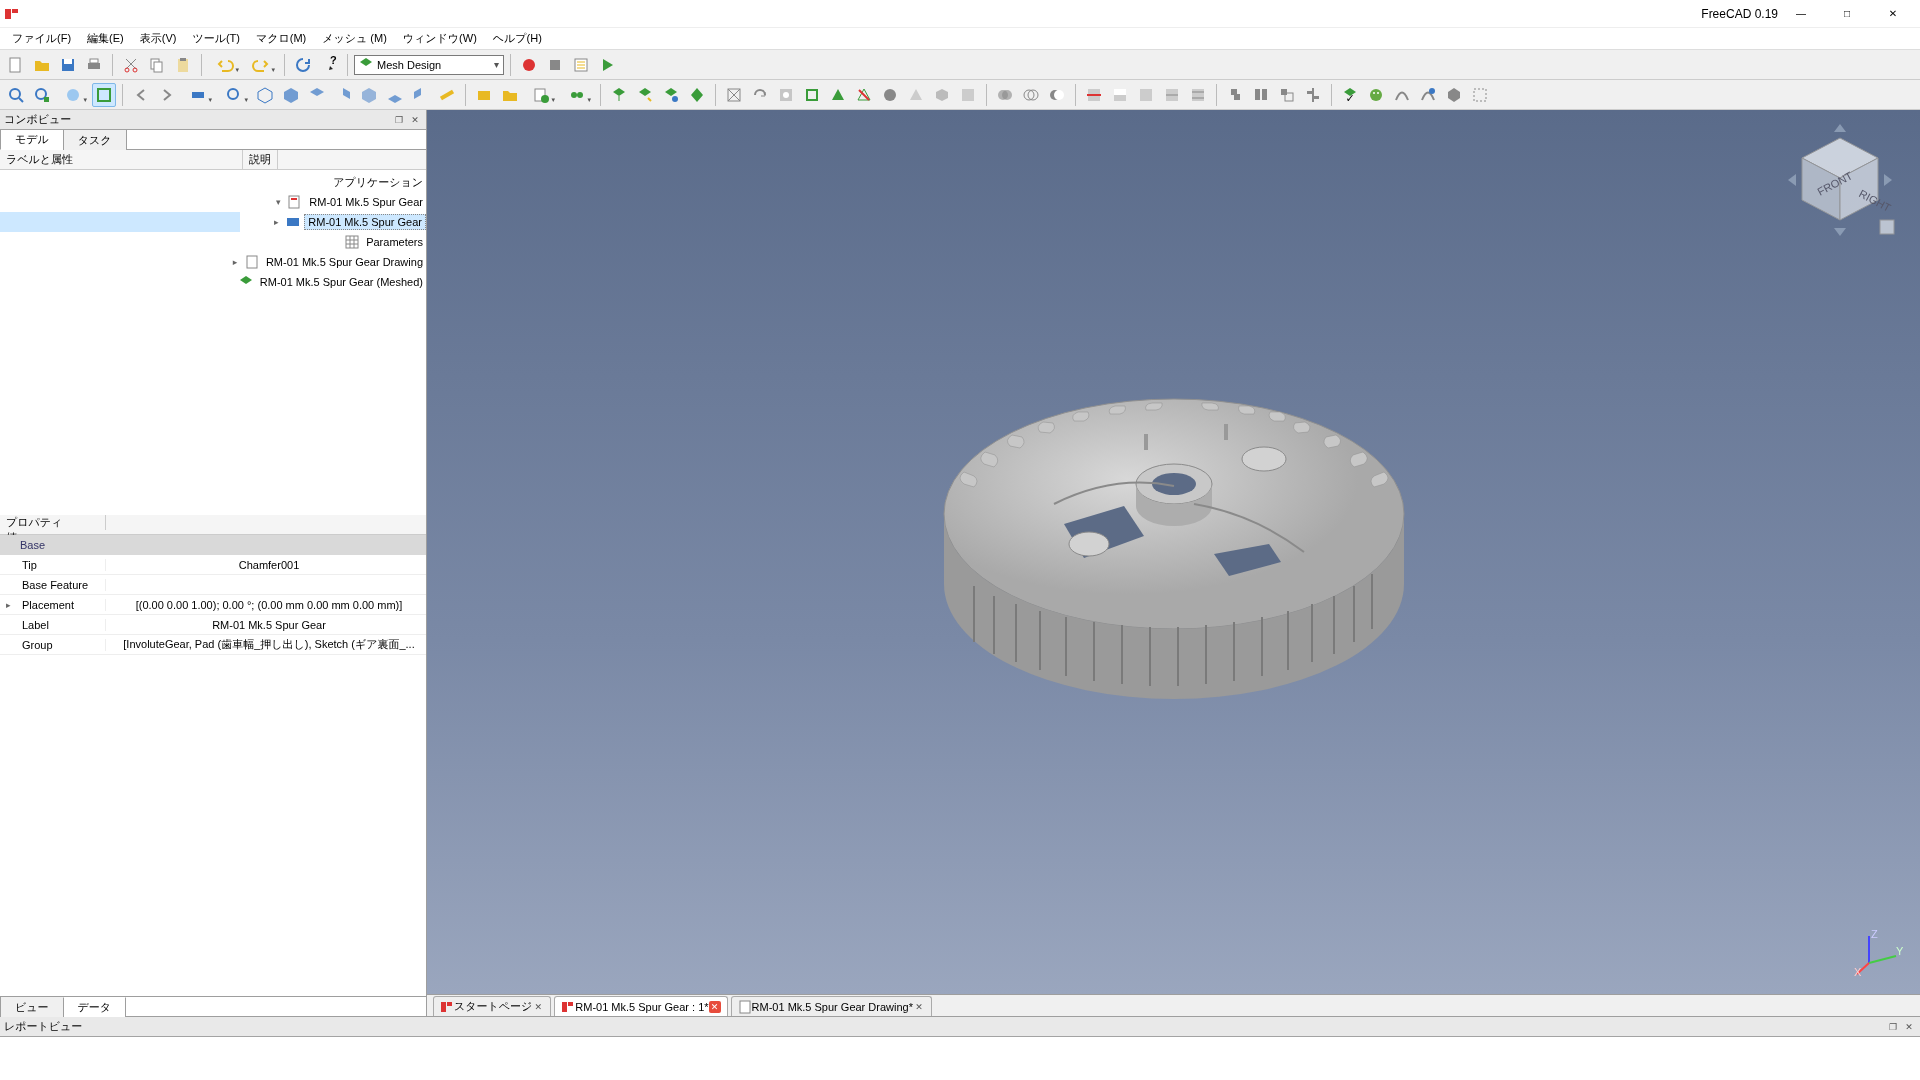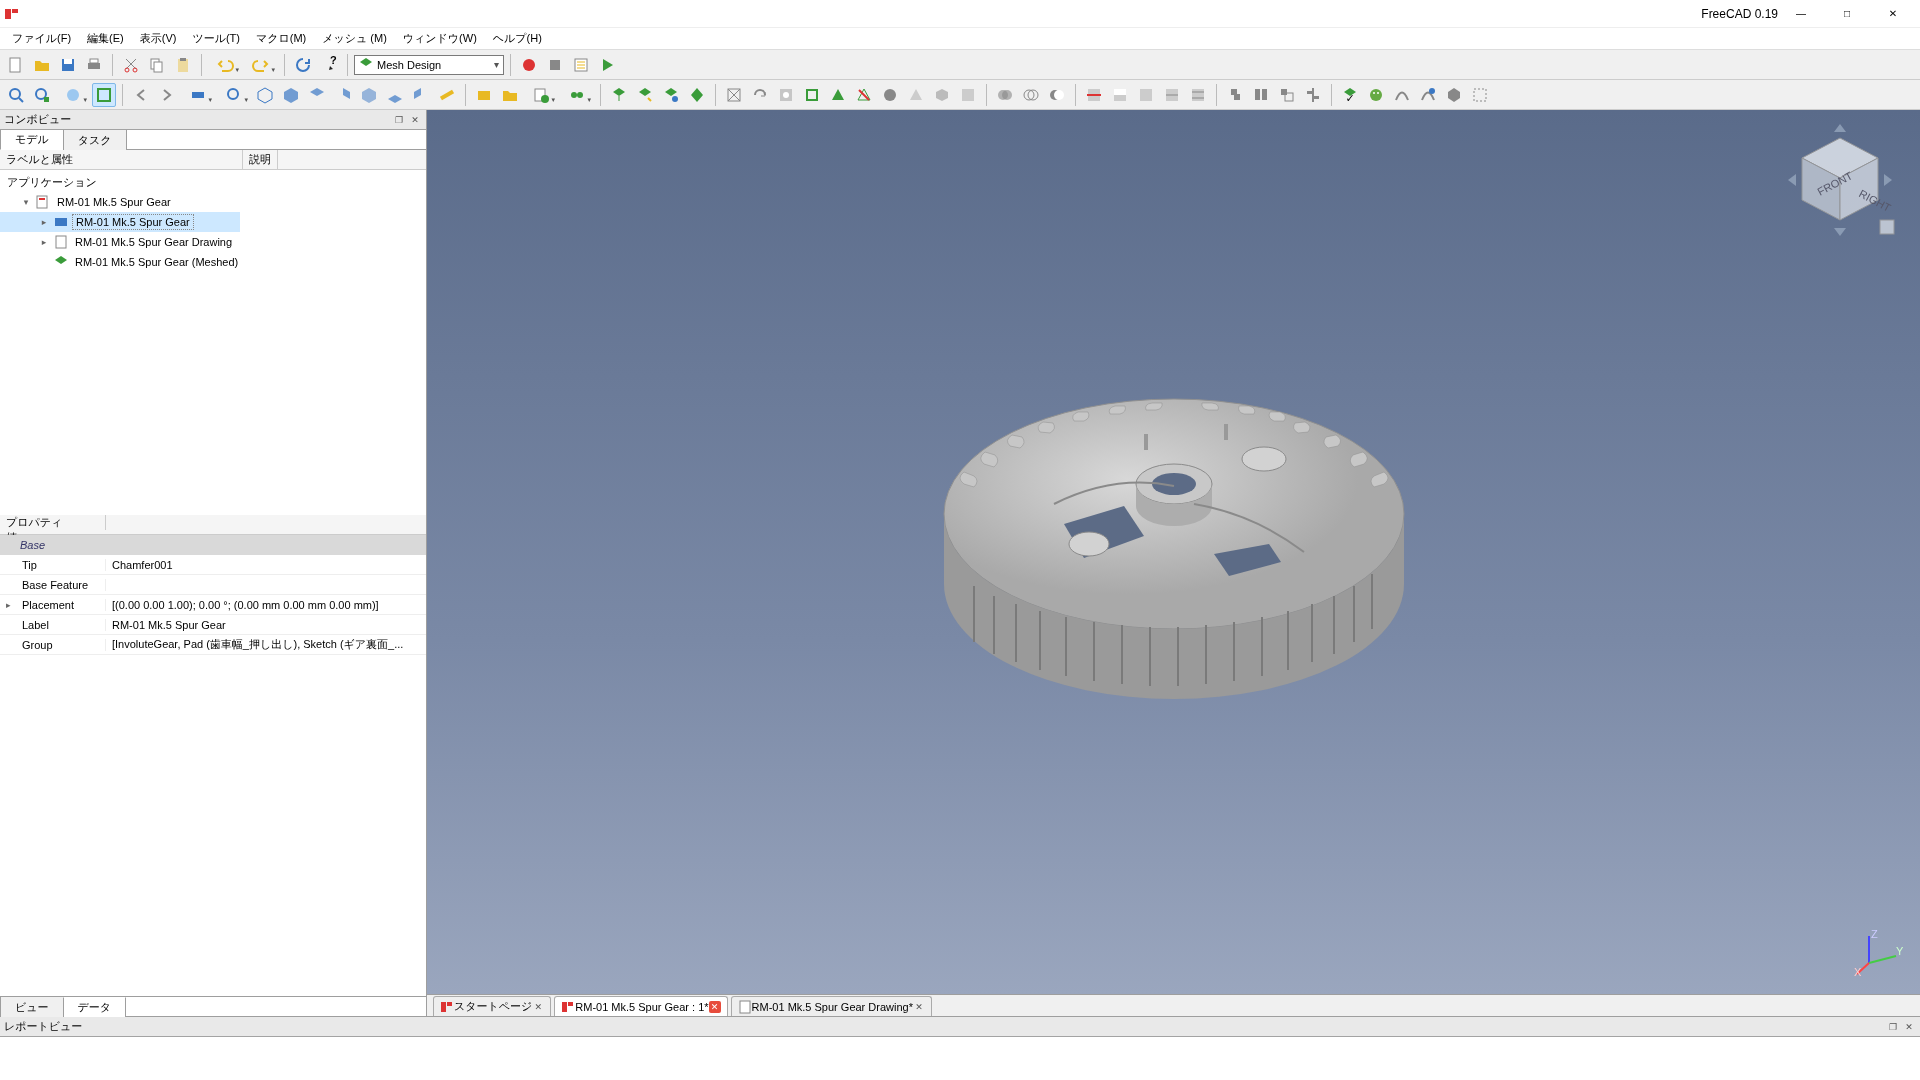--- a/index.html
+++ b/index.html
@@ -28,35 +28,35 @@
 .panel-title .pbtns { margin-left:auto; display:flex; gap:2px;}
 .tabs { height:20px; background:#fff; display:flex; border-bottom:1px solid #9e9e9e;}
 .tabs .tab { padding:0 14px; display:flex; align-items:center; border:1px solid #9e9e9e; border-bottom:none; margin-right:-1px; background:#f0f0f0; height:21px; margin-top:-1px;}
 .tabs .tab.active { background:#fff; border-bottom:1px solid #fff;}
 .tabs.bottom { border-top:1px solid #9e9e9e; border-bottom:none;}
 .tabs.bottom .tab { border-top:none; border-bottom:1px solid #9e9e9e; margin-top:0; margin-bottom:-1px;}
 .tabs.bottom .tab.active { border-top:1px solid #fff;}
 .tree-header { height:20px; display:flex; background:#f5f5f5; border-bottom:1px solid #ccc;}
 .tree-header .col { padding:0 6px; display:flex; align-items:center; border-right:1px solid #ccc;}
 .tree { flex:1; overflow:auto; background:#fff; padding:2px 0;}
-.tree-row { height:20px; display:flex; align-items:center; padding-left:4px;}
+.tree-row { height:20px; display:flex; align-items:center; padding-left:4px;justify-content:flex-end;}
 .tree-row .twist { width:12px; text-align:center; color:#666; font-size:9px;}
 .tree-row .ticon { width:16px; height:16px; margin:0 3px; display:inline-flex;}
 .tree-row .tlabel { padding:1px 3px;}
 .tree-row.sel .tlabel { background:#cde8ff; border:1px dotted #888;}
 .ind1 { padding-left:20px !important;}
 .ind2 { padding-left:38px !important;}
 .prop-header { height:20px; display:flex; background:#f5f5f5; border-bottom:1px solid #ccc;flex-direction:column;}
 .prop-header .col { padding:0 6px; display:flex; align-items:center;}
 .prop-header .col:first-child { width:106px; border-right:1px solid #ccc;}
 .prop { background:#fff;}
-.prop-cat { background:#d9d9d9; height:20px; display:flex; align-items:center; padding-left:20px; font-style:italic; color:#336;}
+.prop-cat { background:#d9d9d9; height:20px; display:flex; align-items:center; padding-left:20px; color:#336;}
 .prop-row { height:20px; display:flex; align-items:center; border-bottom:1px solid #eee;}
 .prop-row .k { width:106px; padding-left:22px; border-right:1px solid #eee;}
-.prop-row .v { padding-left:6px; flex:1; white-space:nowrap; overflow:hidden; text-overflow:ellipsis;}
+.prop-row .v { padding-left:6px; flex:1; white-space:nowrap; overflow:hidden; text-overflow:ellipsis;text-align:center;}
 .prop-row .twist { position:absolute; left:6px; font-size:9px; color:#666;}
 .prop-row { position:relative;}
 
 .viewcol { flex:1; display:flex; flex-direction:column;}
 .view3d { flex:1; background:linear-gradient(#5a6b8a 0%, #7a89a6 60%, #9aa6be 100%); position:relative; overflow:hidden;}
 .navcube { position:absolute; right:20px; top:10px; width:120px; height:120px; opacity:.9;}
 .axis3d { position:absolute; right:16px; bottom:16px; width:50px; height:50px;}
 .gear { position:absolute; left:50%; top:48%; transform:translate(-50%,-50%);}
 .doc-tabs { height:22px; background:#f0f0f0; border-top:1px solid #9e9e9e; display:flex; align-items:flex-end; padding-left:6px; gap:3px;}
 .doc-tab { height:20px; background:#eee; border:1px solid #aaa; border-bottom:none; display:flex; align-items:center; padding:0 6px; border-radius:3px 3px 0 0;}
@@ -529,20 +529,33 @@
         <span class="tlabel">RM-01 Mk.5 Spur Gear</span>
       </div>
       <div class="tree-row ind2 sel" style="background:linear-gradient(90deg,#cde8ff 0,#cde8ff 240px,transparent 240px)">
         <span class="twist">▸</span>
         <span class="ticon">
             <svg viewBox="0 0 16 16">
               <rect x="2" y="4" width="12" height="8" class="c-blue"></rect>
             </svg>
           </span>
         <span class="tlabel">RM-01 Mk.5 Spur Gear</span>
+      </div>
+      <div class="tree-row ind2">
+        <span class="twist"></span>
+        <span class="ticon">
+            <svg viewBox="0 0 16 16">
+              <rect x="2" y="2" width="12" height="12" fill="#fff" stroke="#888"></rect>
+              <line x1="2" y1="6" x2="14" y2="6" stroke="#888"></line>
+              <line x1="2" y1="10" x2="14" y2="10" stroke="#888"></line>
+              <line x1="6" y1="2" x2="6" y2="14" stroke="#888"></line>
+              <line x1="10" y1="2" x2="10" y2="14" stroke="#888"></line>
+            </svg>
+          </span>
+        <span class="tlabel">Parameters</span>
       </div>
       <div class="tree-row ind2">
         <span class="twist">▸</span>
         <span class="ticon">
             <svg viewBox="0 0 16 16">
               <rect x="3" y="2" width="10" height="12" fill="#fff" stroke="#888"></rect>
             </svg>
           </span>
         <span class="tlabel">RM-01 Mk.5 Spur Gear Drawing</span>
       </div>

